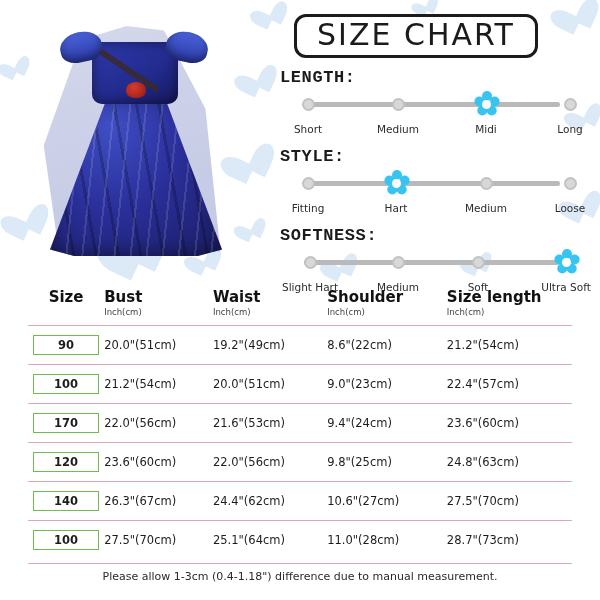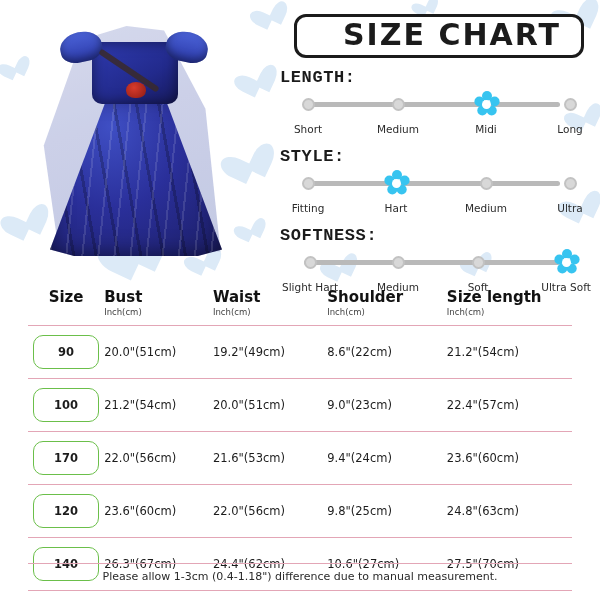--- a/index.html
+++ b/index.html
@@ -145,26 +145,25 @@
   .chart-title-box {
     display: inline-block;
     border: 3px solid #1b1b1b;
     border-radius: 12px;
     padding: 2px 20px 4px 20px;
     margin-left: 22px;
     background: #fff;
   }
   .chart-title {
     font-family: "DejaVu Sans", sans-serif;
-    font-weight: bold;
+    font-weight: normal;
     font-size: 30px;
     letter-spacing: 2px;
     color: #1b1b1b;
     line-height: 1.05;
-    margin-left: 26px;
   }
   .attr-block { margin-top: 10px; }
   .attr-label {
     font-family: Liberation Mono, monospace;
     font-weight: bold;
     font-size: 17px;
     letter-spacing: .6px;
     color: #1b1b1b;
     margin: 0 0 2px 8px;
   }
@@ -278,23 +277,23 @@
     font-size: 11.5px;
     color: #1c1c1c;
     padding: 9px 0;
     border-top: 1px solid #e3a6b6;
     text-align: left;
   }
   table.size-table tr.row td:first-child { text-align: center; }
   .size-pill {
     display: inline-block;
     min-width: 44px;
-    padding: 9px 10px;
+    padding: 2px 10px;
     border: 1px solid #6bbf4a;
-    border-radius: 10px;
+    border-radius: 0;
     font-size: 11.5px;
     font-weight: bold;
     color: #1c1c1c;
     background: #fff;
     text-align: center;
   }
   col.c-size { width: 14%; }
   col.c-bust { width: 20%; }
   col.c-waist { width: 21%; }
   col.c-shoulder { width: 22%; }
@@ -404,21 +403,21 @@
             <span class="core"></span>
         </div>
       </div>
       <div class="tick" style="left:208px;"></div>
       <div class="tick" style="left:292px;"></div>
     </div>
     <div class="scale-labels">
       <span style="left:30px;">Fitting</span>
       <span style="left:118px;">Hart</span>
       <span style="left:208px;">Medium</span>
-      <span style="left:292px;">Ultra</span>
+      <span style="left:292px;">Loose</span>
     </div>
   </div>
 
   
   <div class="attr-block">
     <div class="attr-label">SOFTNESS:</div>
     <div class="scale">
       <div class="scale-line"></div>
       <div class="tick" style="left:32px;"></div>
       <div class="tick" style="left:120px;"></div>

